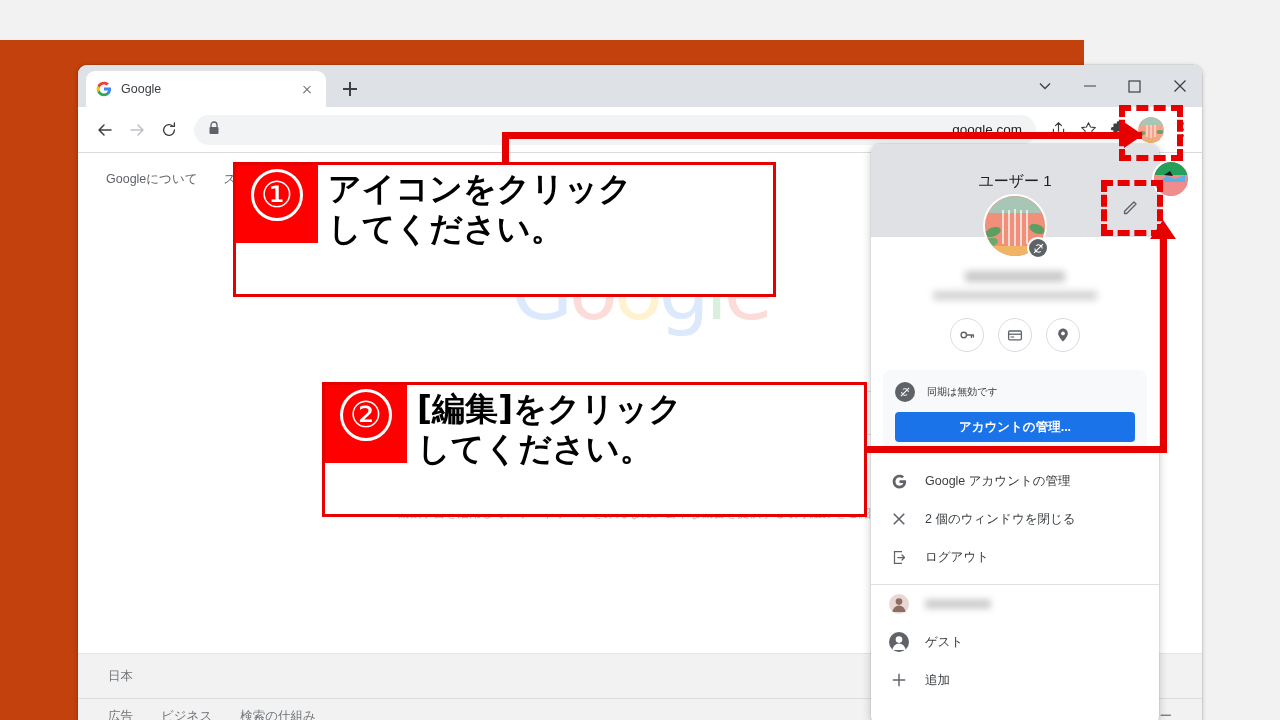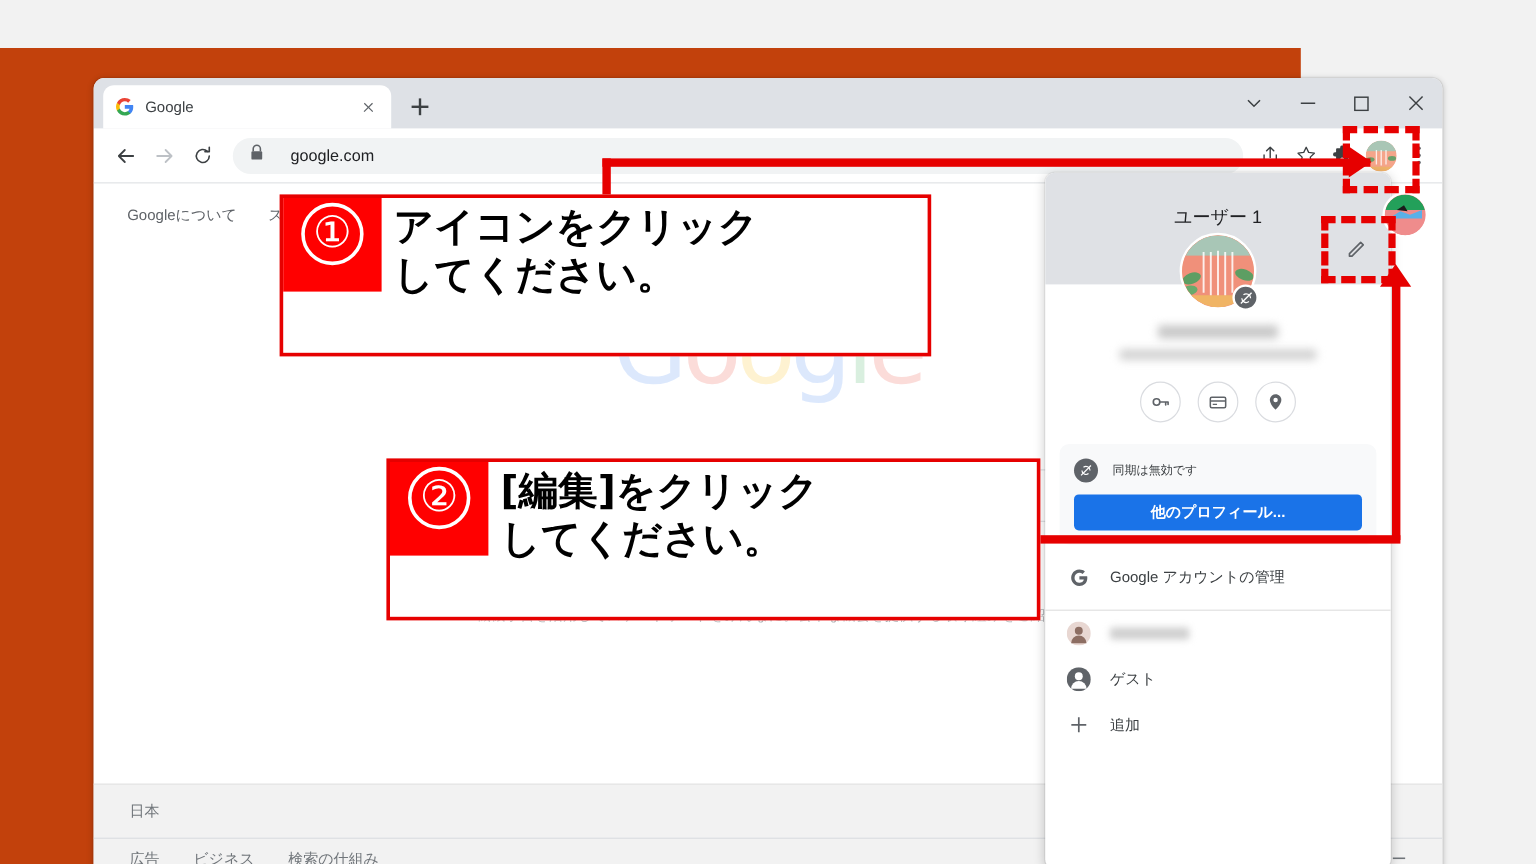--- a/index.html
+++ b/index.html
@@ -62,21 +62,21 @@
   .wc svg { display: block; }
 
   
   .toolbar {
     height: 46px; background: #fff; display: flex; align-items: center;
     padding: 0 8px 0 12px; gap: 2px; border-bottom: 1px solid #dadce0;
   }
   .navbtn { width: 30px; height: 30px; display: flex; align-items: center; justify-content: center; flex: none; }
   .omnibox {
     flex: 1; height: 30px; background: #f1f3f4; border-radius: 16px;
-    display: flex; align-items: center; padding: 0 14px; gap: 22px; margin: 0 6px 0 8px;
+    display: flex; align-items: center; padding: 0 14px; gap: 11px; margin: 0 6px 0 8px; justify-content: space-between;
   }
   .omnibox-url { font-size: 13.5px; color: #202124; }
   .tbicon { width: 28px; height: 28px; display: flex; align-items: center; justify-content: center; flex: none; }
   .avatar-btn {
     width: 26px; height: 26px; border-radius: 50%; flex: none; margin: 0 4px;
     overflow: hidden; position: relative;
   }
   .kebab { width: 24px; height: 28px; display: flex; flex-direction: column;
            align-items: center; justify-content: center; gap: 3px; flex: none; }
   .kebab i { width: 3px; height: 3px; border-radius: 50%; background: #5f6368; display: block; }
@@ -465,34 +465,52 @@
     <div class="pm-sync-card">
       <div class="pm-sync-row">
         <span class="pm-sync-ico">
           <svg width="12" height="12" viewBox="0 0 16 16">
             <path d="M12.5 8a4.5 4.5 0 0 0-7.3-3.5M3.5 8a4.5 4.5 0 0 0 7.3 3.5" stroke="#fff" stroke-width="1.3" fill="none"></path>
             <line x1="2.5" y1="13.5" x2="13.5" y2="2.5" stroke="#fff" stroke-width="1.4"></line>
           </svg>
         </span>
         <span class="pm-sync-text">同期は無効です</span>
       </div>
-      <div class="pm-sync-btn">他のプロフィール...</div>
+      <div class="pm-sync-btn">アカウントの管理...</div>
     </div>
 
     <div class="pm-list">
       <div class="pm-item">
         <span class="pm-ico">
           <svg width="15" height="15" viewBox="0 0 48 48">
             <path fill="#5f6368" d="M45.1 24.5c0-1.6-.1-3.2-.4-4.7H24v8.9h11.8c-.5 2.7-2 5-4.4 6.6v5.5h7.1c4.2-3.8 6.6-9.5 6.6-16.3z"></path>
             <path fill="#5f6368" d="M24 46c5.9 0 10.9-2 14.5-5.2l-7.1-5.5c-2 1.3-4.5 2.1-7.4 2.1-5.7 0-10.5-3.8-12.2-9H4.5v5.7C8.1 41.3 15.5 46 24 46z"></path>
             <path fill="#5f6368" d="M11.8 28.4c-.4-1.3-.7-2.7-.7-4.4s.3-3 .7-4.4v-5.7H4.5A22 22 0 0 0 2 24c0 3.6.9 6.9 2.5 9.9l7.3-5.5z"></path>
             <path fill="#5f6368" d="M24 10.3c3.2 0 6.1 1.1 8.4 3.3l6.3-6.3C34.9 3.8 29.9 2 24 2 15.5 2 8.1 6.7 4.5 13.6l7.3 5.7c1.7-5.2 6.5-9 12.2-9z"></path>
           </svg>
         </span>
         <span>Google アカウントの管理</span>
+      </div>
+      <div class="pm-item">
+        <span class="pm-ico">
+          <svg width="14" height="14" viewBox="0 0 16 16">
+            <line x1="2" y1="2" x2="14" y2="14" stroke="#5f6368" stroke-width="1.8"></line>
+            <line x1="14" y1="2" x2="2" y2="14" stroke="#5f6368" stroke-width="1.8"></line>
+          </svg>
+        </span>
+        <span>2 個のウィンドウを閉じる</span>
+      </div>
+      <div class="pm-item">
+        <span class="pm-ico">
+          <svg width="15" height="15" viewBox="0 0 18 18">
+            <path d="M12 2H3v14h9" fill="none" stroke="#5f6368" stroke-width="1.5"></path>
+            <path d="M7 9h8M15 9l-3-3M15 9l-3 3" fill="none" stroke="#5f6368" stroke-width="1.5" stroke-linecap="round" stroke-linejoin="round"></path>
+          </svg>
+        </span>
+        <span>ログアウト</span>
       </div>
     </div>
 
     <div class="pm-div"></div>
 
 
     <div class="pm-item">
       <span class="pm-ico">
         <svg width="20" height="20" viewBox="0 0 20 20">
           <circle cx="10" cy="10" r="10" fill="#e8d7d2"></circle>

